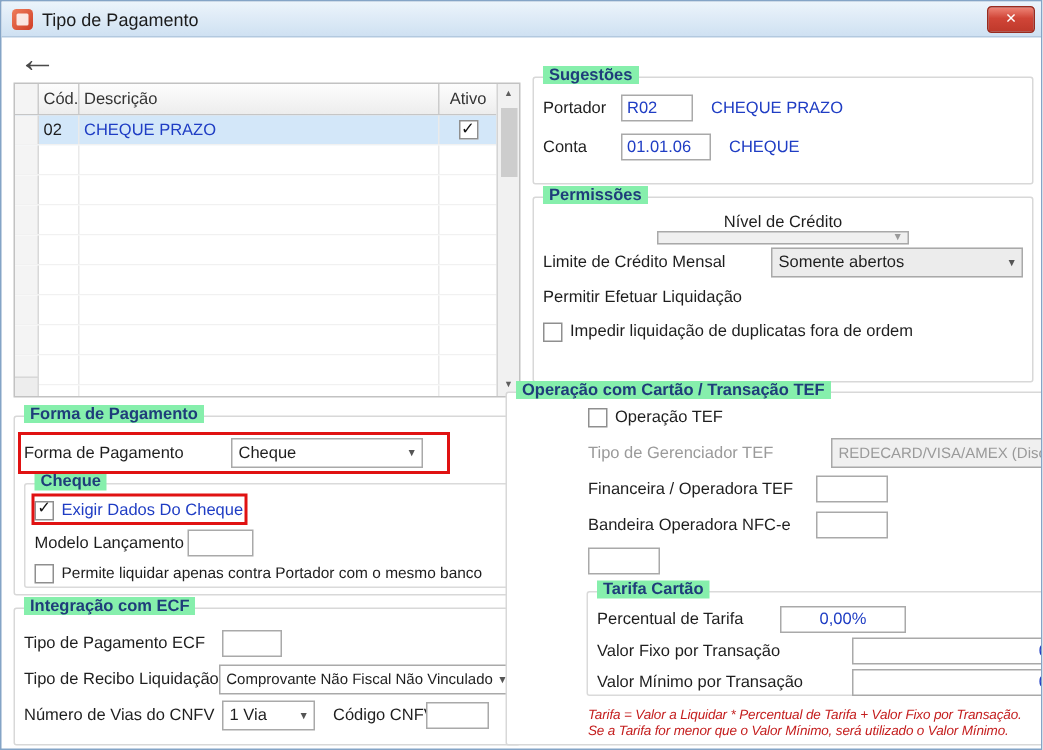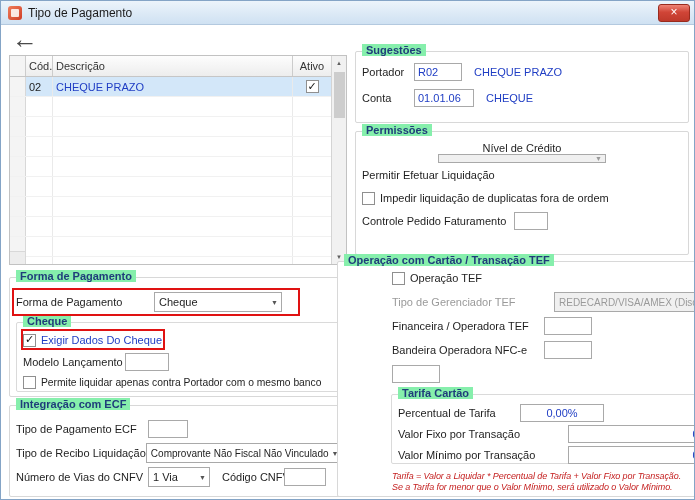--- a/index.html
+++ b/index.html
@@ -236,29 +236,32 @@
   <div class="group" id="g-perm">
     <span class="gtitle">Permissões</span>
     <div class="row" style="margin-top:10px;flex-direction:column;">
       <span class="lbl" style="flex:1;">Nível de Crédito</span>
       <div class="combo disabled" style="width:168px;">
         <span class="val"></span>
         <span class="ar">▼</span>
       </div>
     </div>
     <div class="row" style="margin-top:3px;">
+      <span class="lbl" style="flex:1;">Limite de Crédito Mensal</span>
+      <div class="combo gray" style="width:168px;">
+        <span class="val">Somente abertos</span>
+        <span class="ar">▼</span>
+      </div>
+    </div>
+    <div class="row" style="margin-top:3px;">
       <span class="lbl" style="flex:1;">Permitir Efetuar Liquidação</span>
     </div>
     <div class="row" style="margin-top:3px;">
       <span class="cb"></span>
       <span class="lbl">Impedir liquidação de duplicatas fora de ordem</span>
-    </div>
-    <div class="row" style="margin-top:3px;">
-      <span class="lbl" style="width:152px;">Controle Pedido Faturamento</span>
-      <input class="tb" style="width: 34px;" value="">
     </div>
   </div>
 
   <div class="group" id="g-tef">
     <span class="gtitle">Operação com Cartão / Transação TEF</span>
     <div class="row" style="margin-top:8px; height:16px;">
       <span class="cb"></span>
       <span class="lbl">Operação TEF</span>
     </div>
     <div class="row" style="margin-top:6px;">

